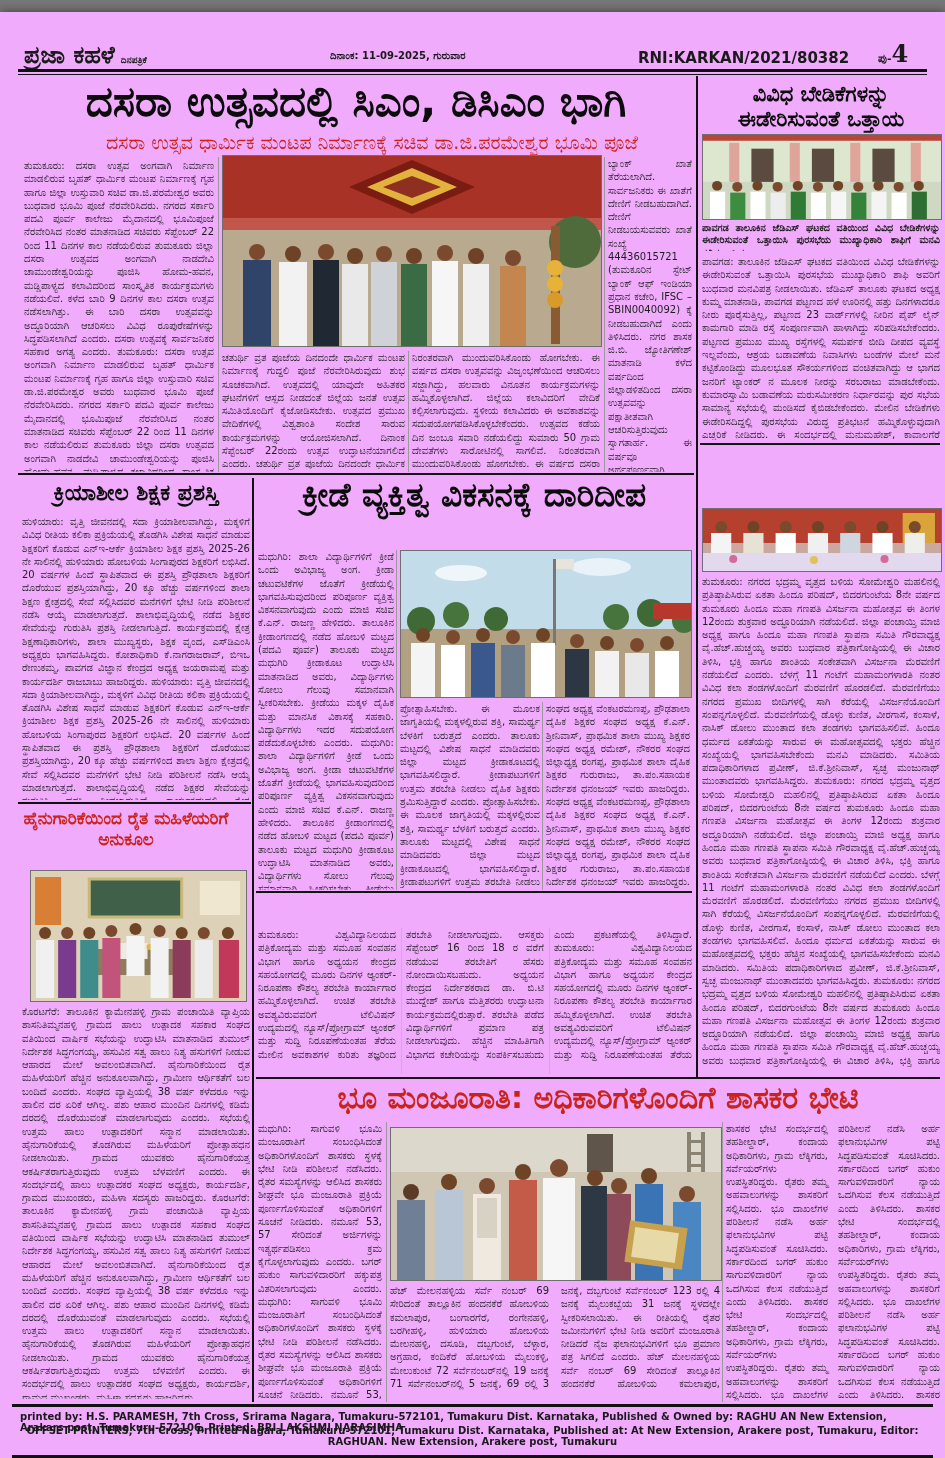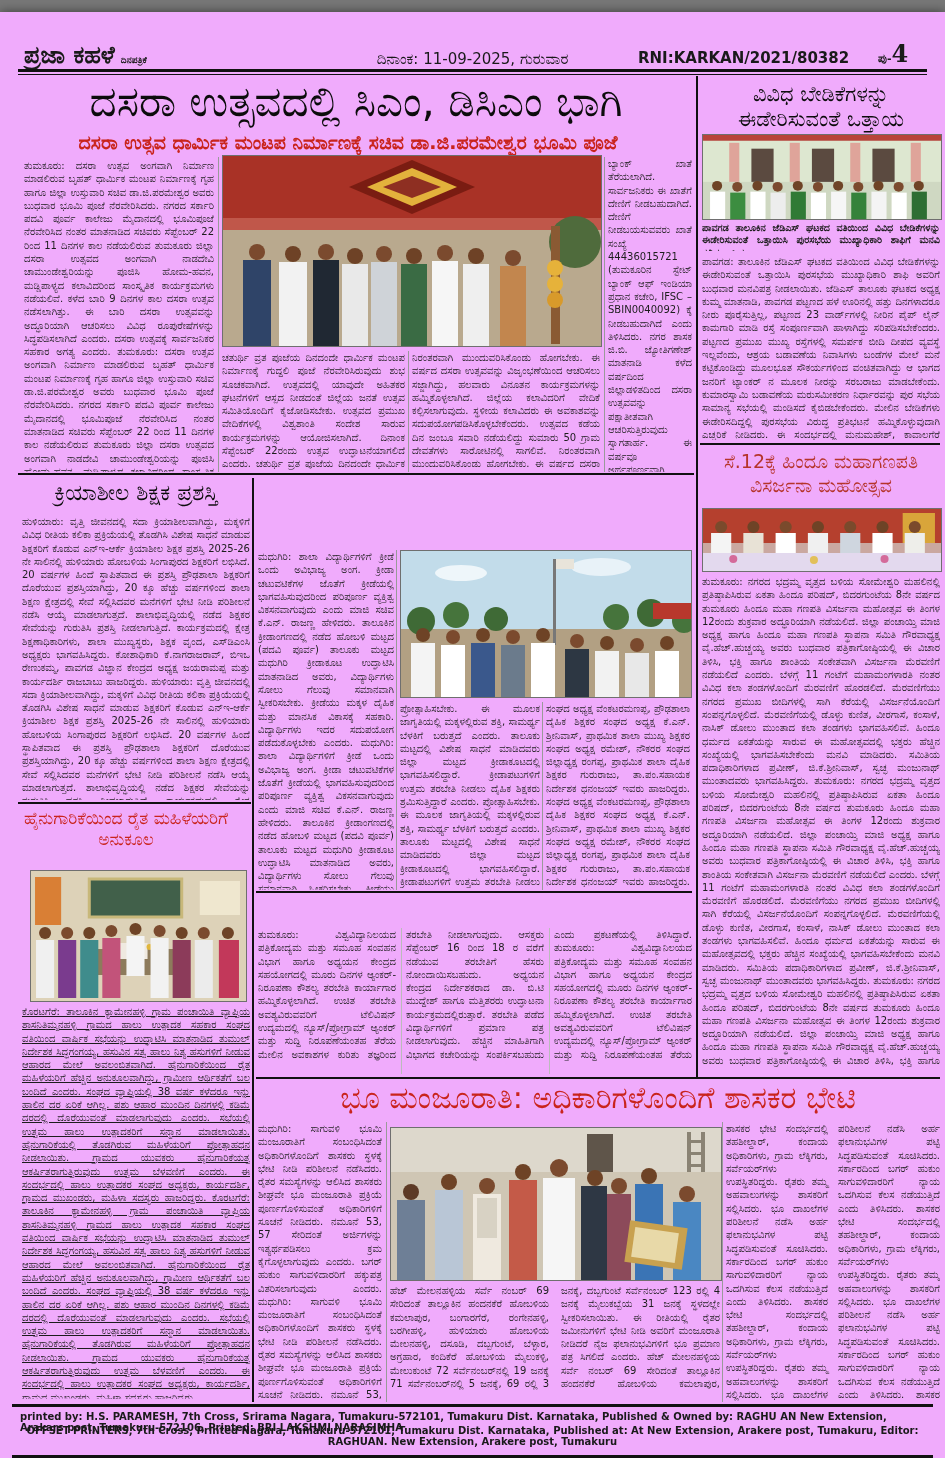--- a/index.html
+++ b/index.html
@@ -2,39 +2,39 @@
 <html><head>
 <meta charset="utf-8">
 <style>
   html,body{margin:0;padding:0;background:#777;}
   .page{position:relative;width:945px;height:1458px;margin:12px auto;background:#f0abfc;
         font-family:"DejaVu Sans","Liberation Sans",sans-serif;color:#1a1a1a;overflow:hidden;
         box-shadow:0 0 10px rgba(0,0,0,.5);}
   .abs{position:absolute;}
   .rule{background:#111;}
   .rule-light{background:#9a9a9a;}
-  .headline{font-weight:normal;color:#0c0c0c;text-align:center;line-height:1.08;letter-spacing:0px;}
+  .headline{font-weight:bold;color:#0c0c0c;text-align:center;line-height:1.08;letter-spacing:0px;}
   .red{color:#c9241c;}
   .maroon{color:#b5342a;}
   .body-text{font-size:10px;line-height:1.33;text-align:justify;overflow:hidden;color:#1d1d1d;}
   .caption{font-size:9.5px;font-weight:bold;line-height:1.3;text-align:justify;overflow:hidden;}
   .photo{border:1px solid #6f6f6f;overflow:hidden;background:#b9b2a4;}
   .photo svg{display:block;width:100%;height:100%;}
   
   #mh{left:24px;top:29px;font-size:24px;font-weight:bold;white-space:nowrap;}
   #mh .mh-sub{font-size:9px;font-weight:bold;margin-left:6px;}
-  #hdate{left:330px;top:38px;width:285px;text-align:center;font-size:15px;font-weight:normal;}
+  #hdate{left:330px;top:38px;width:285px;text-align:left;font-size:10px;font-weight:bold;}
   #hrni{left:638px;top:37px;width:220px;font-size:15px;font-weight:bold;}
   #hpage{left:878px;top:27px;font-size:11px;font-weight:bold;white-space:nowrap;}
   #hpage .pgnum{font-family:"DejaVu Serif","Liberation Serif",serif;font-size:24px;font-weight:bold;}
   #hr-head{left:18px;top:57px;width:909px;height:3px;}
   #hr-head2{left:18px;top:62px;width:909px;height:1px;}
   
   #a1-head{left:20px;top:67px;width:672px;font-size:42px;}
-  #a1-sub{left:12px;top:119px;width:672px;font-size:19px;font-weight:bold;text-align:center;}
+  #a1-sub{left:36px;top:119px;width:672px;font-size:19px;font-weight:normal;text-align:center;}
   #a1-col1{left:24px;top:147px;width:190px;height:313px;}
   #a1-photo{left:222px;top:143px;width:378px;height:190px;}
   #a1-col2{left:222px;top:339px;width:183px;height:121px;}
   #a1-col3{left:412px;top:339px;width:188px;height:121px;}
   #a1-col4{left:608px;top:145px;width:84px;height:315px;}
   #d-a1a{left:218px;top:145px;width:1px;height:315px;}
   #d-a1b{left:604px;top:145px;width:1px;height:315px;}
   #d-a1c{left:408px;top:339px;width:1px;height:121px;}
   #hr-a1{left:18px;top:461px;width:676px;height:2px;}
   #v-main{left:696px;top:64px;width:2px;height:1002px;}
@@ -49,21 +49,21 @@
   #a5-photo{left:702px;top:496px;width:238px;height:62px;}
   #a5-body{left:702px;top:563px;width:238px;height:495px;}
   
   #a3-head{left:22px;top:469px;width:228px;font-size:22px;}
   #a3-body{left:22px;top:503px;width:228px;height:285px;}
   #hr-a3{left:18px;top:790px;width:233px;height:2px;}
   #v-left{left:252px;top:466px;width:2px;height:924px;}
   
   #a6-head{left:12px;top:796px;width:228px;font-size:17px;line-height:1.25;}
   #a6-photo{left:30px;top:858px;width:215px;height:130px;}
-  #a6-body{left:22px;top:993px;width:228px;height:394px;text-decoration:underline;}
+  #a6-body{left:22px;top:993px;width:228px;height:394px;}
   
   #a4-head{left:256px;top:465px;width:436px;font-size:33px;}
   #a4-sub{left:256px;top:507px;width:436px;font-size:17px;font-weight:bold;text-align:center;}
   #a4-col1{left:258px;top:538px;width:136px;height:340px;}
   #a4-photo{left:400px;top:538px;width:290px;height:146px;}
   #a4-col2{left:400px;top:690px;width:140px;height:188px;}
   #a4-col3{left:546px;top:690px;width:144px;height:188px;}
   #d-a4{left:396px;top:538px;width:1px;height:340px;}
   #d-a4b{left:542px;top:690px;width:1px;height:188px;}
   #hr-a4{left:256px;top:879px;width:436px;height:2px;}
@@ -182,21 +182,20 @@
           <rect x="187" y="59" width="15" height="27" fill="#ffffff"></rect>
         <circle cx="214" cy="52" r="5" fill="#6e4326"></circle>
           <rect x="207" y="58" width="15" height="28" fill="#2e6e33"></rect>
       </g>
     </svg>
   </div>
   <div class="abs caption" id="a2-cap">ಪಾವಗಡ ತಾಲೂಕಿನ ಜೆಡಿಎಸ್ ಘಟಕದ ವತಿಯಿಂದ ವಿವಿಧ ಬೇಡಿಕೆಗಳನ್ನು ಈಡೇರಿಸುವಂತೆ ಒತ್ತಾಯಿಸಿ ಪುರಸಭೆಯ ಮುಖ್ಯಾಧಿಕಾರಿ ಶಾಫಿಗೆ ಮನವಿ ಸಲ್ಲಿಸಲಾಯಿತು.</div>
   <div class="abs body-text" id="a2-body">ಪಾವಗಡ: ತಾಲೂಕಿನ ಜೆಡಿಎಸ್ ಘಟಕದ ವತಿಯಿಂದ ವಿವಿಧ ಬೇಡಿಕೆಗಳನ್ನು ಈಡೇರಿಸುವಂತೆ ಒತ್ತಾಯಿಸಿ ಪುರಸಭೆಯ ಮುಖ್ಯಾಧಿಕಾರಿ ಶಾಫಿ ಅವರಿಗೆ ಬುಧವಾರ ಮನವಿಪತ್ರ ನೀಡಲಾಯಿತು. ಜೆಡಿಎಸ್ ತಾಲೂಕು ಘಟಕದ ಅಧ್ಯಕ್ಷ ಕುಮ್ಮ ಮಾತನಾಡಿ, ಪಾವಗಡ ಪಟ್ಟಣದ ಹಳೆ ಊರಿನಲ್ಲಿ ಹತ್ತು ದಿನಗಳಾದರೂ ನೀರು ಪೂರೈಸುತ್ತಿಲ್ಲ, ಪಟ್ಟಣದ 23 ವಾರ್ಡ್‌ಗಳಲ್ಲಿ ನೀರಿನ ಪೈಪ್ ಲೈನ್ ಕಾಮಗಾರಿ ಮಾಡಿ ರಸ್ತೆ ಸಂಪೂರ್ಣವಾಗಿ ಹಾಳಾಗಿದ್ದು ಸರಿಪಡಿಸಬೇಕೆಂದರು. ಪಟ್ಟಣದ ಪ್ರಮುಖ ಮುಖ್ಯ ರಸ್ತೆಗಳಲ್ಲಿ ಸಮರ್ಪಕ ಬೀದಿ ದೀಪದ ವ್ಯವಸ್ಥೆ ಇಲ್ಲವೆಂದು, ಆಶ್ರಯ ಬಡಾವಣೆಯ ನಿವಾಸಿಗಳು ಬಂಡೆಗಳ ಮೇಲೆ ಮನೆ ಕಟ್ಟಿಕೊಂಡಿದ್ದು ಮೂಲಭೂತ ಸೌಕರ್ಯಗಳಿಂದ ವಂಚಿತವಾಗಿದ್ದು ಆ ಭಾಗದ ಜನರಿಗೆ ಟ್ಯಾಂಕರ್ ನ ಮೂಲಕ ನೀರನ್ನು ಸರಬರಾಜು ಮಾಡಬೇಕೆಂದು. ಕುಮಾರಸ್ವಾಮಿ ಬಡಾವಣೆಯ ಮರುಸಮೀಕರಣ ನಿರ್ಧಾರವನ್ನು ಪುರ ಸಭೆಯ ಸಾಮಾನ್ಯ ಸಭೆಯಲ್ಲಿ ಮಂಡಿಸದೆ ಕೈಬಿಡಬೇಕೆಂದರು. ಮೇಲಿನ ಬೇಡಿಕೆಗಳು ಈಡೇರಿಸದಿದ್ದಲ್ಲಿ ಪುರಸಭೆಯ ವಿರುದ್ಧ ಪ್ರತಿಭಟನೆ ಹಮ್ಮಿಕೊಳ್ಳುವುದಾಗಿ ಎಚ್ಚರಿಕೆ ನೀಡಿದರು. ಈ ಸಂದರ್ಭದಲ್ಲಿ ಮನುಮಹೇಶ್, ಕಾವಾಲಗೆರೆ ರಾಮಾಂಜಿ, ಮಂಜುನಾಥ್, ಗಂಗಾಧರ್ ನಾಯ್ಡು, ನಾನಿ, ಯುನುಸ್, ಕರಣ್ಣ ಗೌಡ, ನಟರಾಜ್, ಗೋಪಾಲ್, ಗಗನ್ ಮುಂತಾದವರು ಉಪಸ್ಥಿತರಿದ್ದರು.</div>
   <div class="abs rule" id="hr-a2"></div>
 
-  <div class="abs headline maroon" id="a5-head">ಸೆ.12ಕ್ಕೆ ಹಿಂದೂ ಮಹಾಗಣಪತಿ ವಿಸರ್ಜನಾ ಮಹೋತ್ಸವ</div>
   <div class="abs photo" id="a5-photo">
     <svg viewBox="0 0 236 62" preserveAspectRatio="none">
       <rect width="236" height="62" fill="#caa8a0"></rect>
       <rect width="236" height="34" fill="#b5402e"></rect>
       <rect x="198" y="4" width="32" height="30" fill="#d9a53a"></rect>
       <rect y="44" width="236" height="18" fill="#e3d9ee"></rect>
       <circle cx="30" cy="50" r="4" fill="#d46a9a"></circle>
         <circle cx="110" cy="51" r="4" fill="#e2c05a"></circle>
         <circle cx="180" cy="50" r="4" fill="#d46a9a"></circle>
       <g>
@@ -252,20 +251,21 @@
           <rect x="141" y="69" width="18" height="58" fill="#8c3b5a"></rect>
         <circle cx="172" cy="62" r="6" fill="#7b4a2e"></circle>
           <rect x="163" y="69" width="18" height="58" fill="#ececec"></rect>
         <circle cx="196" cy="62" r="6" fill="#6e4326"></circle>
           <rect x="187" y="69" width="20" height="58" fill="#c2385a"></rect>
       </g>
     </svg>
   </div>
   <div class="abs body-text" id="a6-body">ಕೊರಟಗೆರೆ: ತಾಲೂಕಿನ ಕ್ಯಾಮೇನಹಳ್ಳಿ ಗ್ರಾಮ ಪಂಚಾಯಿತಿ ವ್ಯಾಪ್ತಿಯ ಶಾಸನಿತಿಮ್ಮನಹಳ್ಳಿ ಗ್ರಾಮದ ಹಾಲು ಉತ್ಪಾದಕ ಸಹಕಾರ ಸಂಘದ ವತಿಯಿಂದ ವಾರ್ಷಿಕ ಸಭೆಯನ್ನು ಉದ್ಘಾಟಿಸಿ ಮಾತನಾಡಿದ ತುಮುಲ್ ನಿರ್ದೇಶಕ ಸಿದ್ಧಗಂಗಯ್ಯ, ಹಸುವಿನ ಸತ್ವ ಹಾಲು ನಿತ್ಯ ಹಸುಗಳಿಗೆ ನೀಡುವ ಆಹಾರದ ಮೇಲೆ ಅವಲಂಬಿತವಾಗಿದೆ. ಹೈನುಗಾರಿಕೆಯಿಂದ ರೈತ ಮಹಿಳೆಯರಿಗೆ ಹೆಚ್ಚಿನ ಅನುಕೂಲವಾಗಿದ್ದು, ಗ್ರಾಮೀಣ ಆರ್ಥಿಕತೆಗೆ ಬಲ ಬಂದಿದೆ ಎಂದರು. ಸಂಘದ ವ್ಯಾಪ್ತಿಯಲ್ಲಿ 38 ವರ್ಷ ಕಳೆದರೂ ಇನ್ನು ಹಾಲಿನ ದರ ಏರಿಕೆ ಆಗಿಲ್ಲ. ಪಶು ಆಹಾರ ಮುಂದಿನ ದಿನಗಳಲ್ಲಿ ಕಡಿಮೆ ದರದಲ್ಲಿ ದೊರೆಯುವಂತೆ ಮಾಡಲಾಗುವುದು ಎಂದರು. ಸಭೆಯಲ್ಲಿ ಉತ್ತಮ ಹಾಲು ಉತ್ಪಾದಕರಿಗೆ ಸನ್ಮಾನ ಮಾಡಲಾಯಿತು. ಹೈನುಗಾರಿಕೆಯಲ್ಲಿ ತೊಡಗಿರುವ ಮಹಿಳೆಯರಿಗೆ ಪ್ರೋತ್ಸಾಹಧನ ನೀಡಲಾಯಿತು. ಗ್ರಾಮದ ಯುವಕರು ಹೈನುಗಾರಿಕೆಯತ್ತ ಆಕರ್ಷಿತರಾಗುತ್ತಿರುವುದು ಉತ್ತಮ ಬೆಳವಣಿಗೆ ಎಂದರು. ಈ ಸಂದರ್ಭದಲ್ಲಿ ಹಾಲು ಉತ್ಪಾದಕರ ಸಂಘದ ಅಧ್ಯಕ್ಷರು, ಕಾರ್ಯದರ್ಶಿ, ಗ್ರಾಮದ ಮುಖಂಡರು, ಮಹಿಳಾ ಸದಸ್ಯರು ಹಾಜರಿದ್ದರು. ಕೊರಟಗೆರೆ: ತಾಲೂಕಿನ ಕ್ಯಾಮೇನಹಳ್ಳಿ ಗ್ರಾಮ ಪಂಚಾಯಿತಿ ವ್ಯಾಪ್ತಿಯ ಶಾಸನಿತಿಮ್ಮನಹಳ್ಳಿ ಗ್ರಾಮದ ಹಾಲು ಉತ್ಪಾದಕ ಸಹಕಾರ ಸಂಘದ ವತಿಯಿಂದ ವಾರ್ಷಿಕ ಸಭೆಯನ್ನು ಉದ್ಘಾಟಿಸಿ ಮಾತನಾಡಿದ ತುಮುಲ್ ನಿರ್ದೇಶಕ ಸಿದ್ಧಗಂಗಯ್ಯ, ಹಸುವಿನ ಸತ್ವ ಹಾಲು ನಿತ್ಯ ಹಸುಗಳಿಗೆ ನೀಡುವ ಆಹಾರದ ಮೇಲೆ ಅವಲಂಬಿತವಾಗಿದೆ. ಹೈನುಗಾರಿಕೆಯಿಂದ ರೈತ ಮಹಿಳೆಯರಿಗೆ ಹೆಚ್ಚಿನ ಅನುಕೂಲವಾಗಿದ್ದು, ಗ್ರಾಮೀಣ ಆರ್ಥಿಕತೆಗೆ ಬಲ ಬಂದಿದೆ ಎಂದರು. ಸಂಘದ ವ್ಯಾಪ್ತಿಯಲ್ಲಿ 38 ವರ್ಷ ಕಳೆದರೂ ಇನ್ನು ಹಾಲಿನ ದರ ಏರಿಕೆ ಆಗಿಲ್ಲ. ಪಶು ಆಹಾರ ಮುಂದಿನ ದಿನಗಳಲ್ಲಿ ಕಡಿಮೆ ದರದಲ್ಲಿ ದೊರೆಯುವಂತೆ ಮಾಡಲಾಗುವುದು ಎಂದರು. ಸಭೆಯಲ್ಲಿ ಉತ್ತಮ ಹಾಲು ಉತ್ಪಾದಕರಿಗೆ ಸನ್ಮಾನ ಮಾಡಲಾಯಿತು. ಹೈನುಗಾರಿಕೆಯಲ್ಲಿ ತೊಡಗಿರುವ ಮಹಿಳೆಯರಿಗೆ ಪ್ರೋತ್ಸಾಹಧನ ನೀಡಲಾಯಿತು. ಗ್ರಾಮದ ಯುವಕರು ಹೈನುಗಾರಿಕೆಯತ್ತ ಆಕರ್ಷಿತರಾಗುತ್ತಿರುವುದು ಉತ್ತಮ ಬೆಳವಣಿಗೆ ಎಂದರು. ಈ ಸಂದರ್ಭದಲ್ಲಿ ಹಾಲು ಉತ್ಪಾದಕರ ಸಂಘದ ಅಧ್ಯಕ್ಷರು, ಕಾರ್ಯದರ್ಶಿ, ಗ್ರಾಮದ ಮುಖಂಡರು, ಮಹಿಳಾ ಸದಸ್ಯರು ಹಾಜರಿದ್ದರು.</div>
 
+  <div class="abs headline" id="a4-head">ಕ್ರೀಡೆ ವ್ಯಕ್ತಿತ್ವ ವಿಕಸನಕ್ಕೆ ದಾರಿದೀಪ</div>
   <div class="abs body-text" id="a4-col1">ಮಧುಗಿರಿ: ಶಾಲಾ ವಿದ್ಯಾರ್ಥಿಗಳಿಗೆ ಕ್ರೀಡೆ ಒಂದು ಅವಿಭಾಜ್ಯ ಅಂಗ. ಕ್ರೀಡಾ ಚಟುವಟಿಕೆಗಳ ಜೊತೆಗೆ ಕ್ರೀಡೆಯಲ್ಲಿ ಭಾಗವಹಿಸುವುದರಿಂದ ಪರಿಪೂರ್ಣ ವ್ಯಕ್ತಿತ್ವ ವಿಕಸನವಾಗುವುದು ಎಂದು ಮಾಜಿ ಸಚಿವ ಕೆ.ಎನ್. ರಾಜಣ್ಣ ಹೇಳಿದರು. ತಾಲೂಕಿನ ಕ್ರೀಡಾಂಗಣದಲ್ಲಿ ನಡೆದ ಹೋಬಳಿ ಮಟ್ಟದ (ಪದವಿ ಪೂರ್ವ) ತಾಲೂಕು ಮಟ್ಟದ ಮಧುಗಿರಿ ಕ್ರೀಡಾಕೂಟ ಉದ್ಘಾಟಿಸಿ ಮಾತನಾಡಿದ ಅವರು, ವಿದ್ಯಾರ್ಥಿಗಳು ಸೋಲು ಗೆಲುವು ಸಮಾನವಾಗಿ ಸ್ವೀಕರಿಸಬೇಕು. ಕ್ರೀಡೆಯು ಮಕ್ಕಳ ದೈಹಿಕ ಮತ್ತು ಮಾನಸಿಕ ವಿಕಾಸಕ್ಕೆ ಸಹಕಾರಿ. ವಿದ್ಯಾರ್ಥಿಗಳು ಇದರ ಸದುಪಯೋಗ ಪಡೆದುಕೊಳ್ಳಬೇಕು ಎಂದರು. ಮಧುಗಿರಿ: ಶಾಲಾ ವಿದ್ಯಾರ್ಥಿಗಳಿಗೆ ಕ್ರೀಡೆ ಒಂದು ಅವಿಭಾಜ್ಯ ಅಂಗ. ಕ್ರೀಡಾ ಚಟುವಟಿಕೆಗಳ ಜೊತೆಗೆ ಕ್ರೀಡೆಯಲ್ಲಿ ಭಾಗವಹಿಸುವುದರಿಂದ ಪರಿಪೂರ್ಣ ವ್ಯಕ್ತಿತ್ವ ವಿಕಸನವಾಗುವುದು ಎಂದು ಮಾಜಿ ಸಚಿವ ಕೆ.ಎನ್. ರಾಜಣ್ಣ ಹೇಳಿದರು. ತಾಲೂಕಿನ ಕ್ರೀಡಾಂಗಣದಲ್ಲಿ ನಡೆದ ಹೋಬಳಿ ಮಟ್ಟದ (ಪದವಿ ಪೂರ್ವ) ತಾಲೂಕು ಮಟ್ಟದ ಮಧುಗಿರಿ ಕ್ರೀಡಾಕೂಟ ಉದ್ಘಾಟಿಸಿ ಮಾತನಾಡಿದ ಅವರು, ವಿದ್ಯಾರ್ಥಿಗಳು ಸೋಲು ಗೆಲುವು ಸಮಾನವಾಗಿ ಸ್ವೀಕರಿಸಬೇಕು. ಕ್ರೀಡೆಯು ಮಕ್ಕಳ ದೈಹಿಕ ಮತ್ತು ಮಾನಸಿಕ ವಿಕಾಸಕ್ಕೆ ಸಹಕಾರಿ. ವಿದ್ಯಾರ್ಥಿಗಳು ಇದರ ಸದುಪಯೋಗ ಪಡೆದುಕೊಳ್ಳಬೇಕು ಎಂದರು.</div>
   <div class="abs photo" id="a4-photo">
     <svg viewBox="0 0 290 146" preserveAspectRatio="none">
       <rect width="290" height="146" fill="#b2a083"></rect>
       <rect width="290" height="78" fill="#c2dcea"></rect>
       <ellipse cx="60" cy="22" rx="26" ry="8" fill="#eef6fa"></ellipse>
         <ellipse cx="200" cy="16" rx="30" ry="9" fill="#e8f2f8"></ellipse>
       <circle cx="20" cy="70" r="14" fill="#3f6a36"></circle>
         <circle cx="55" cy="64" r="13" fill="#46743c"></circle>
       <circle cx="95" cy="68" r="12" fill="#3f6a36"></circle>

